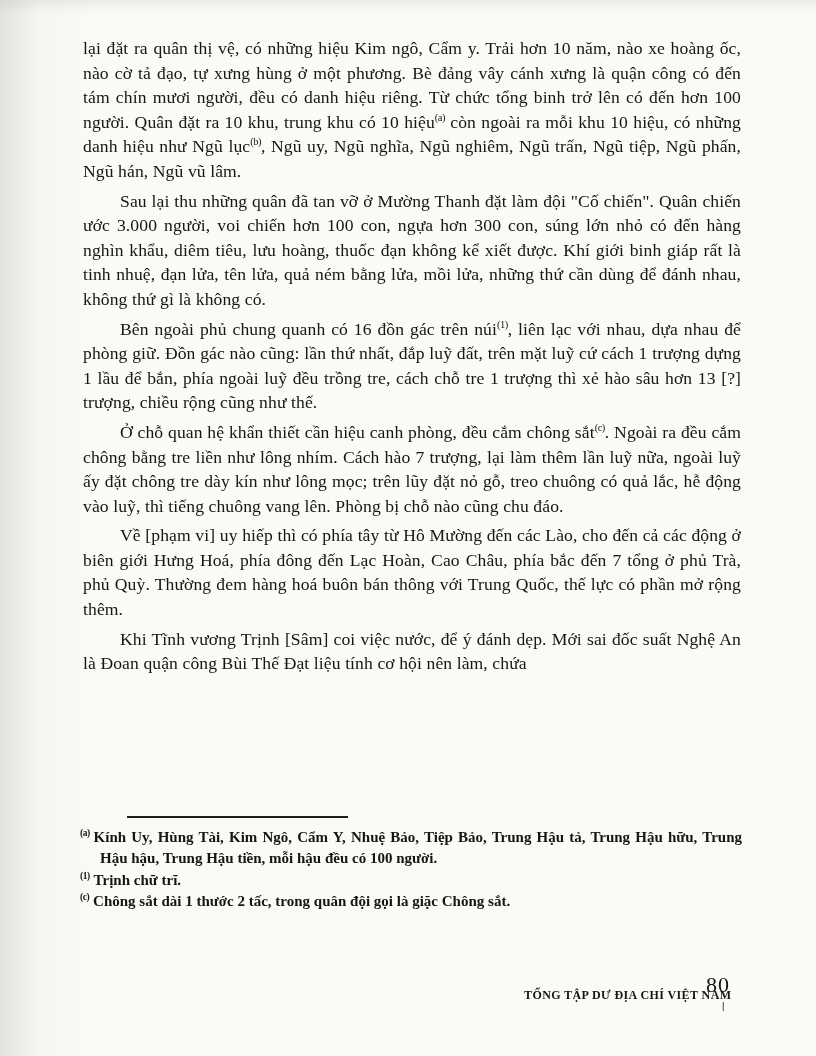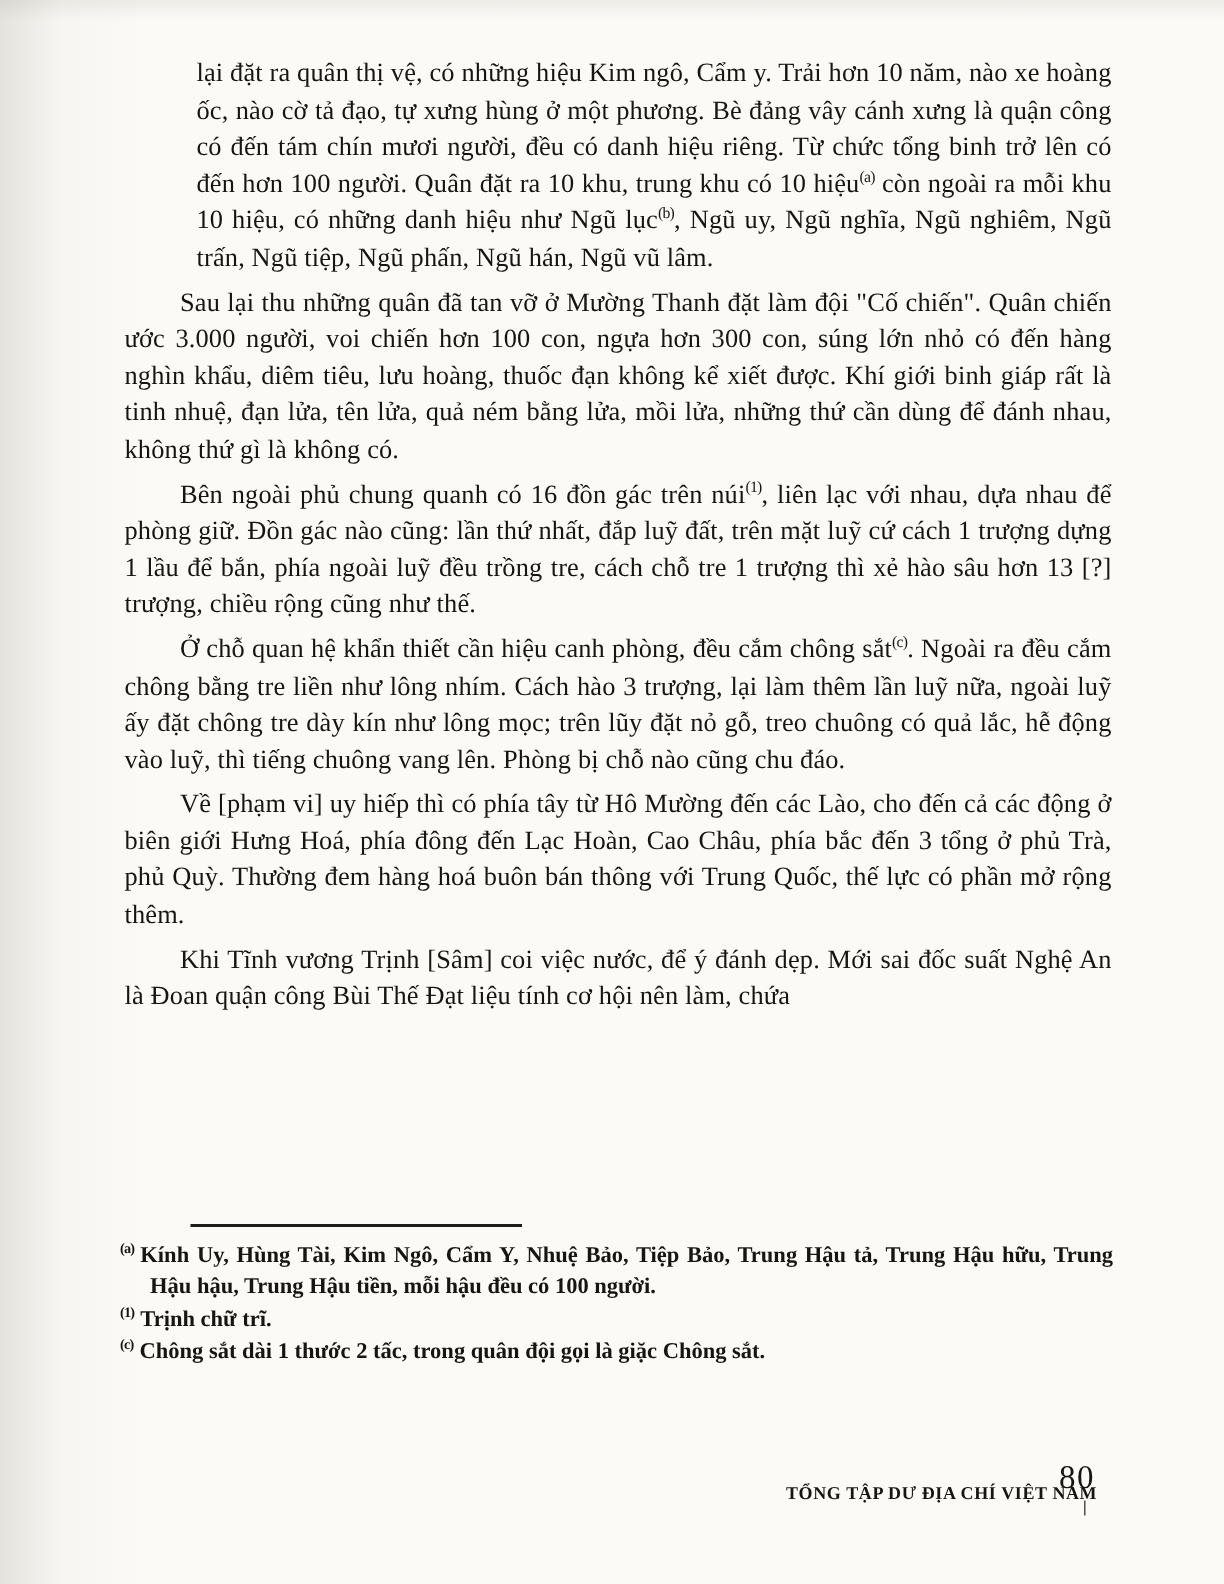--- a/index.html
+++ b/index.html
@@ -29,21 +29,21 @@
     width: 658px;
     font-size: 17.6px;
     line-height: 24.6px;
     text-align: justify;
     letter-spacing: 0.1px;
   }
   .body-text p {
     margin: 0 0 5px 0;
     text-indent: 37px;
   }
-  .body-text p.noindent { text-indent: 0; margin-left: 48px; }
+  .body-text p.noindent { text-indent: 0; }
   sup.fnref {
     font-size: 10.5px;
     line-height: 0;
     vertical-align: super;
     letter-spacing: -0.5px;
   }
   .fn-rule {
     position: absolute;
     left: 127px; top: 816px;
     width: 221px; height: 2px;
@@ -93,22 +93,22 @@
 </style>
 </head>
 <body>
 
 <div class="page">
 
   <main class="body-text">
       <p class="noindent"><span>lại đặt ra quân thị vệ, có những hiệu Kim ngô, Cẩm y. Trải hơn 10 năm, nào xe hoàng ốc, nào cờ tả đạo, tự xưng hùng ở một phương. Bè đảng vây cánh xưng là quận công có đến tám chín mươi người, đều có danh hiệu riêng. Từ chức tổng binh trở lên có đến hơn 100 người. Quân đặt ra 10 khu, trung khu có 10 hiệu</span><sup class="fnref">(a)</sup><span> còn ngoài ra mỗi khu 10 hiệu, có những danh hiệu như Ngũ lục</span><sup class="fnref">(b)</sup><span>, Ngũ uy, Ngũ nghĩa, Ngũ nghiêm, Ngũ trấn, Ngũ tiệp, Ngũ phấn, Ngũ hán, Ngũ vũ lâm.</span></p>
       <p><span>Sau lại thu những quân đã tan vỡ ở Mường Thanh đặt làm đội "Cố chiến". Quân chiến ước 3.000 người, voi chiến hơn 100 con, ngựa hơn 300 con, súng lớn nhỏ có đến hàng nghìn khẩu, diêm tiêu, lưu hoàng, thuốc đạn không kể xiết được. Khí giới binh giáp rất là tinh nhuệ, đạn lửa, tên lửa, quả ném bằng lửa, mồi lửa, những thứ cần dùng để đánh nhau, không thứ gì là không có.</span></p>
       <p><span>Bên ngoài phủ chung quanh có 16 đồn gác trên núi</span><sup class="fnref">(1)</sup><span>, liên lạc với nhau, dựa nhau để phòng giữ. Đồn gác nào cũng: lần thứ nhất, đắp luỹ đất, trên mặt luỹ cứ cách 1 trượng dựng 1 lầu để bắn, phía ngoài luỹ đều trồng tre, cách chỗ tre 1 trượng thì xẻ hào sâu hơn 13 [?] trượng, chiều rộng cũng như thế.</span></p>
-      <p><span>Ở chỗ quan hệ khẩn thiết cần hiệu canh phòng, đều cắm chông sắt</span><sup class="fnref">(c)</sup><span>. Ngoài ra đều cắm chông bằng tre liền như lông nhím. Cách hào 3 trượng, lại làm thêm lần luỹ nữa, ngoài luỹ ấy đặt chông tre dày kín như lông mọc; trên lũy đặt nỏ gỗ, treo chuông có quả lắc, hễ động vào luỹ, thì tiếng chuông vang lên. Phòng bị chỗ nào cũng chu đáo.</span></p>
-      <p><span>Về [phạm vi] uy hiếp thì có phía tây từ Hô Mường đến các Lào, cho đến cả các động ở biên giới Hưng Hoá, phía đông đến Lạc Hoàn, Cao Châu, phía bắc đến 3 tổng ở phủ Trà, phủ Quỳ. Thường đem hàng hoá buôn bán thông với Trung Quốc, thế lực có phần mở rộng thêm.</span></p>
+      <p><span>Ở chỗ quan hệ khẩn thiết cần hiệu canh phòng, đều cắm chông sắt</span><sup class="fnref">(c)</sup><span>. Ngoài ra đều cắm chông bằng tre liền như lông nhím. Cách hào 7 trượng, lại làm thêm lần luỹ nữa, ngoài luỹ ấy đặt chông tre dày kín như lông mọc; trên lũy đặt nỏ gỗ, treo chuông có quả lắc, hễ động vào luỹ, thì tiếng chuông vang lên. Phòng bị chỗ nào cũng chu đáo.</span></p>
+      <p><span>Về [phạm vi] uy hiếp thì có phía tây từ Hô Mường đến các Lào, cho đến cả các động ở biên giới Hưng Hoá, phía đông đến Lạc Hoàn, Cao Châu, phía bắc đến 7 tổng ở phủ Trà, phủ Quỳ. Thường đem hàng hoá buôn bán thông với Trung Quốc, thế lực có phần mở rộng thêm.</span></p>
       <p><span>Khi Tĩnh vương Trịnh [Sâm] coi việc nước, để ý đánh dẹp. Mới sai đốc suất Nghệ An là Đoan quận công Bùi Thế Đạt liệu tính cơ hội nên làm, chứa</span></p>
     </main>
 
   <div class="fn-rule"></div>
 
   <section class="footnotes">
       <p class="fn"><sup class="fnmark">(a)</sup><span>Kính Uy, Hùng Tài, Kim Ngô, Cẩm Y, Nhuệ Bảo, Tiệp Bảo, Trung Hậu tả, Trung Hậu hữu, Trung Hậu hậu, Trung Hậu tiền, mỗi hậu đều có 100 người.</span></p>
       <p class="fn"><sup class="fnmark">(1)</sup><span>Trịnh chữ trĩ.</span></p>
       <p class="fn"><sup class="fnmark">(c)</sup><span>Chông sắt dài 1 thước 2 tấc, trong quân đội gọi là giặc Chông sắt.</span></p>
     </section>

